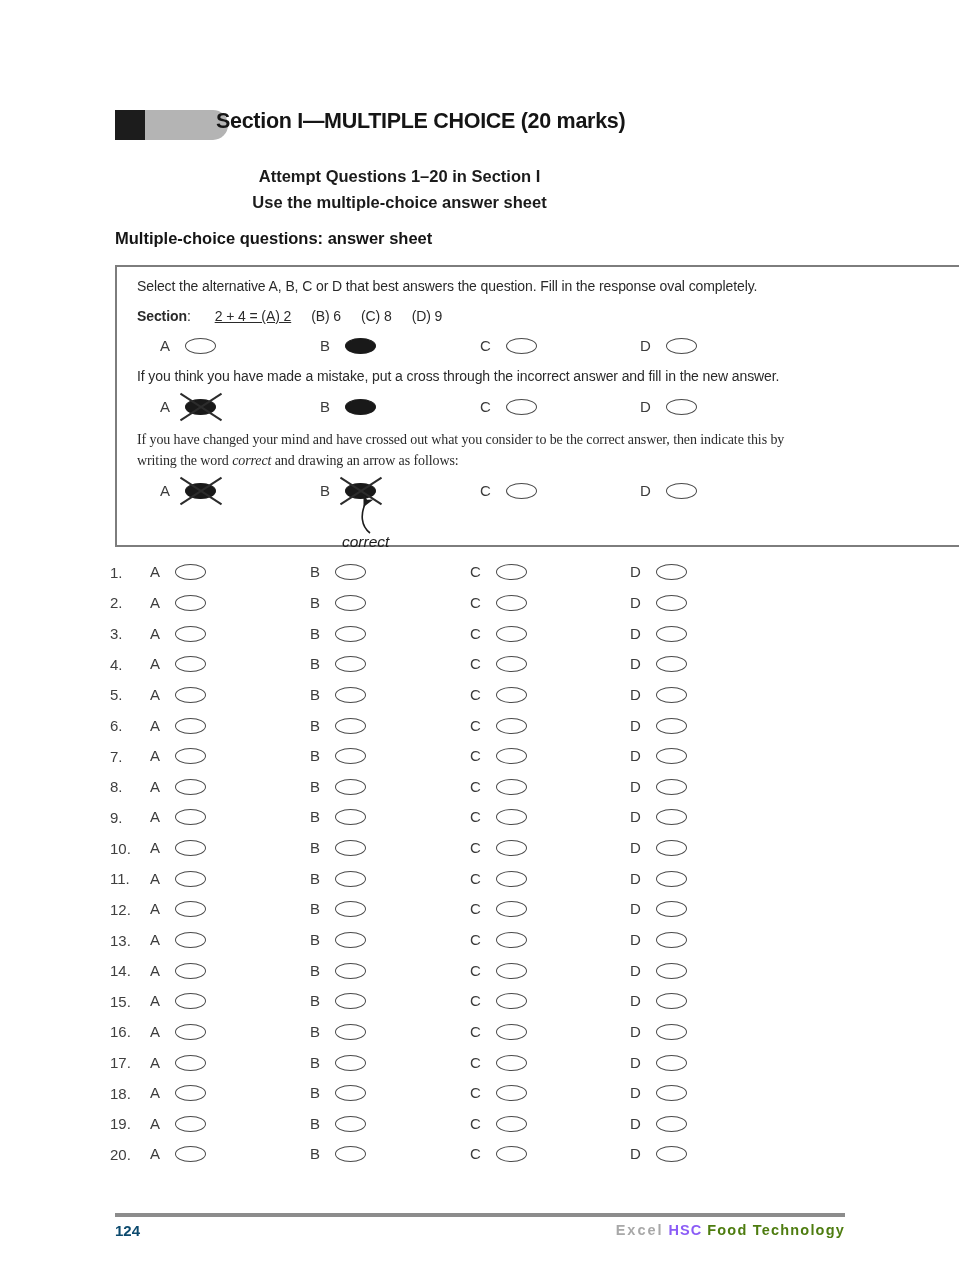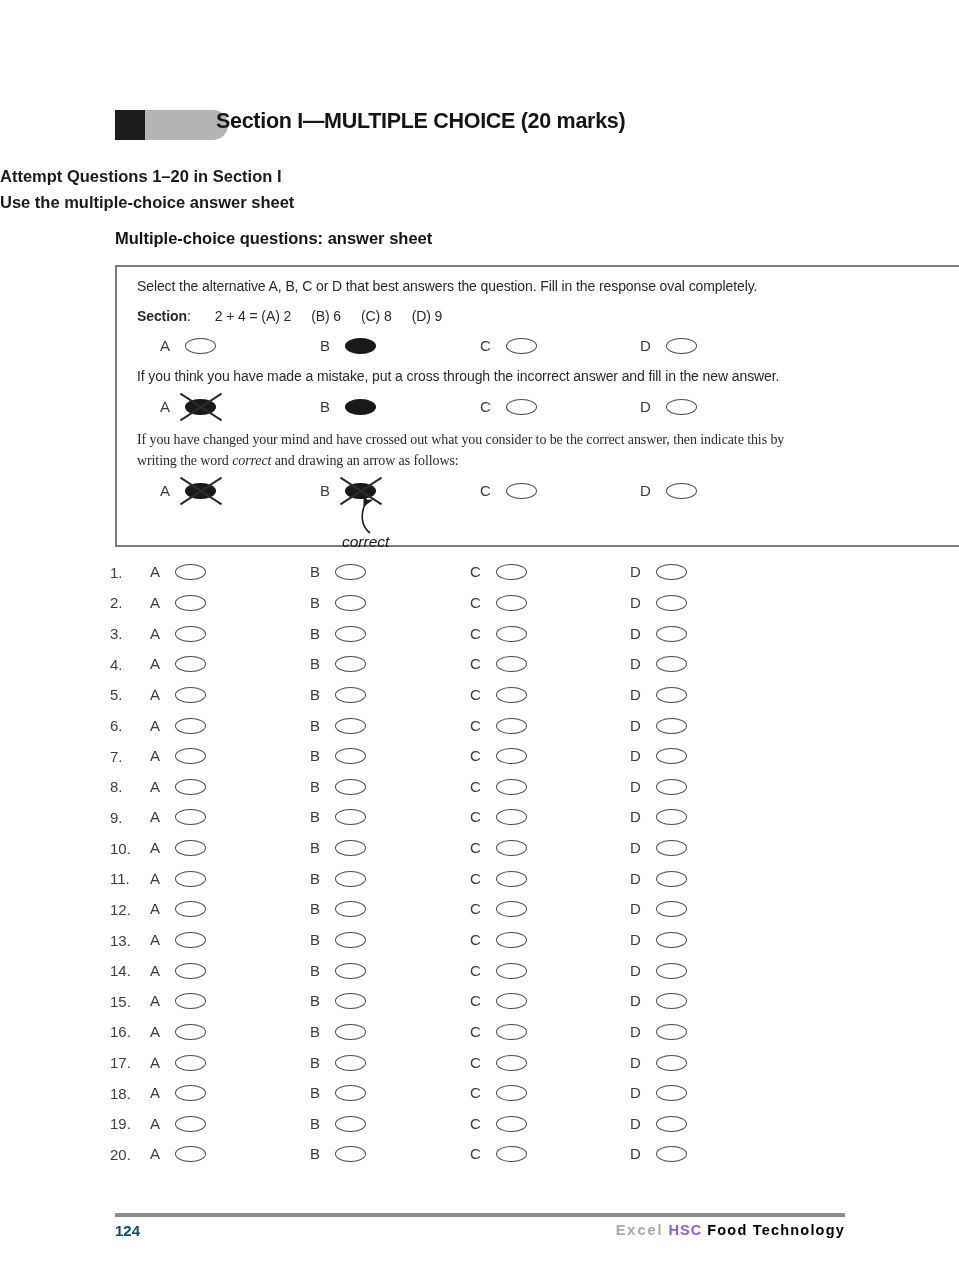--- a/index.html
+++ b/index.html
@@ -8,31 +8,31 @@
     font-family:"Liberation Sans", sans-serif;color:#1f1f1f;
   }
   
   .hdr-marker{position:absolute;left:115px;top:110px;width:100px;height:30px;}
   .marker-pill{position:absolute;left:23px;top:0;width:90px;height:30px;background:#b4b4b4;border-radius:0 15px 15px 0;}
   .marker-square{position:absolute;left:0;top:0;width:30px;height:30px;background:#1c1c1c;}
   .page-title{
     position:absolute;left:216px;top:109px;margin:0;font-size:21.5px;font-weight:bold;
     letter-spacing:-0.3px;color:#151515;white-space:nowrap;
   }
-  .subtitle{position:absolute;left:0;top:163px;width:799px;text-align:left;font-weight:bold;font-size:16.5px;line-height:26px;color:#1b1b1b;}
+  .subtitle{position:absolute;left:0;top:163px;width:799px;text-align:center;font-weight:bold;font-size:16.5px;line-height:26px;color:#1b1b1b;}
   .section-heading{position:absolute;left:115px;top:229px;margin:0;font-size:16.5px;font-weight:bold;color:#151515;}
   
   .instruction-box{
     position:absolute;left:115px;top:265px;width:879px;height:282px;box-sizing:border-box;
     border:2px solid #7d7d7d;background:#ffffff;padding:10px 8px 0 20px;overflow:visible;
   }
   .instruction-box p{margin:0;font-size:14px;line-height:18px;color:#2a2a2a;letter-spacing:-0.1px;}
   .sample-line{margin-top:12px !important;white-space:nowrap;}
   .sample-label{font-weight:bold;}
-  .sample-expr{display:inline-block;margin-left:24px;}
+  .sample-expr{display:inline-block;margin-left:24px;text-decoration:underline;}
   .sample-opt{display:inline-block;margin-left:20px;}
   .changed-line{margin-top:14px !important;width:668px;line-height:21px !important;font-family:Liberation Serif, serif;}
   .mistake-line{margin-top:13px !important;}
   .em-it{font-style:italic;}
   
   .opt-row{display:grid;grid-template-columns:160px 160px 160px 160px;align-items:center;height:17px;}
   .row-1{margin-top:12px;}
   .row-2{margin-top:13px;}
   .row-3{margin-top:11px;}
   .opt-row{margin-left:23px;}
@@ -52,21 +52,21 @@
   
   .answer-grid{position:absolute;left:110px;top:557px;width:760px;}
   .ans-row{display:grid;grid-template-columns:40px 160px 160px 160px 160px;align-items:center;height:30.65px;}
   .q-num{font-size:15px;color:#3f3f3f;}
   
   .footer-bar{position:absolute;left:115px;top:1213px;width:730px;height:4px;background:#8c8c8c;}
   .footer-page{position:absolute;left:115px;top:1222px;font-size:15px;font-weight:bold;color:#0c4a6e;}
   .footer-brand{position:absolute;right:114px;top:1222px;font-size:14.5px;white-space:nowrap;}
   .brand-excel{color:#a8a8a8;font-weight:bold;letter-spacing:2px;}
   .brand-hsc{color:#8b5cf6;letter-spacing:1px;font-weight:bold;}
-  .brand-subject{color:#000000;font-weight:bold;letter-spacing:1.2px;}
+  .brand-subject{color:#4d7c0f;font-weight:bold;letter-spacing:1.2px;}
 </style>
 </head>
 <body>
 
 <div class="page">
 
   <div class="hdr-marker">
     <span class="marker-pill"></span>
     <span class="marker-square"></span>
   </div>

